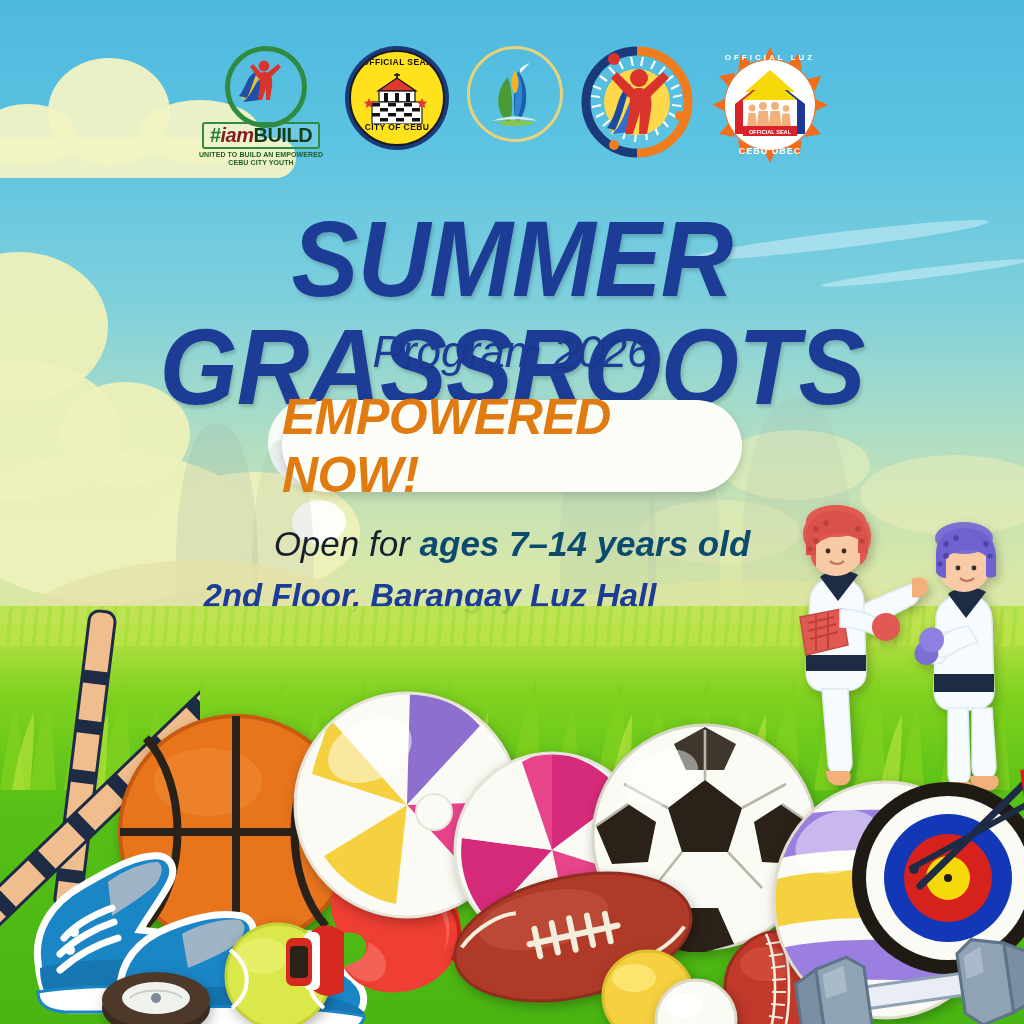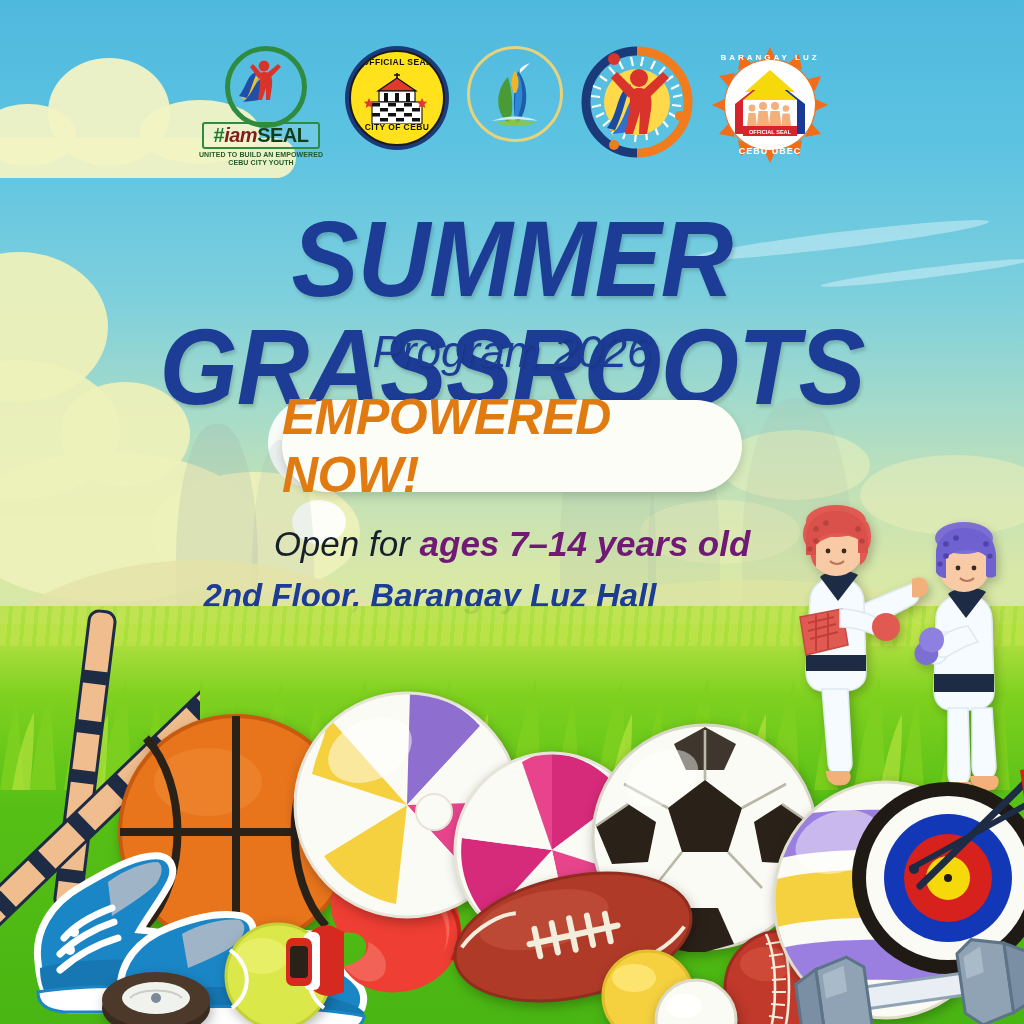--- a/index.html
+++ b/index.html
@@ -170,21 +170,21 @@
   .register-pill span {
     font-weight:bold; font-style:italic; font-size:50px;
     color:#e07b12; letter-spacing:-.5px;
   }
 
   .line-ages {
     position:absolute; left:0; top:524px; width:1024px; text-align:center;
     font-size:35px; font-style:italic;
   }
   .line-ages .plain { color:#16202b; }
-  .line-ages .strong { color:#701a75; font-weight:bold; }
+  .line-ages .strong { color:#0c4a6e; font-weight:bold; }
 
   .line-venue {
     position:absolute; left:0; top:577px; width:860px; text-align:center;
     font-size:33px; font-style:italic; font-weight:bold; color:#1c3c96;
   }
 
   .contact-banner {
     position:absolute; left:98px; top:628px;
     width:828px; height:48px;
     background:#fdfdf8; border-radius:10px;
@@ -249,21 +249,21 @@
           <path d="M8 42 C14 34 16 22 26 20 C22 28 20 36 16 44 Z" fill="#f2c029"></path>
           <path d="M6 40 C14 30 14 18 24 16 C20 26 18 34 14 42 Z" fill="#1f4fa8"></path>
           <path d="M10 46 C20 38 22 24 30 22 L26 44 Z" fill="#1f4fa8"></path>
           <circle cx="31" cy="10" r="5.4" fill="#d9342b"></circle>
           <path d="M31 16 C38 16 40 22 39 30 L37 44 L33 44 L33 32 L29 44 L25 44 L27 28 C27 20 26 16 31 16 Z" fill="#d9342b"></path>
           <path d="M33 18 L45 8 L48 11 L36 23 Z" fill="#d9342b"></path>
           <path d="M29 18 L20 8 L17 11 L26 23 Z" fill="#d9342b"></path>
         </svg>
       </div>
       <div class="ubec-name">
-        <span class="hash">#</span><span class="iam">iam</span><span class="rest">SEAL</span>
+        <span class="hash">#</span><span class="iam">iam</span><span class="rest">BUILD</span>
       </div>
       <div class="ubec-tag">
         <div>UNITED TO BUILD AN EMPOWERED</div>
         <div>CEBU CITY YOUTH</div>
       </div>
     </div>
 
     <div class="logo cebu">
       <div class="cebu-outer">
         <div class="cebu-mid">
@@ -376,21 +376,21 @@
             <polygon points="59,117 52,102 66,102"></polygon>
             <polygon points="30,110 27,94 41,100"></polygon>
             <polygon points="8,88 24,91 18,77"></polygon>
             <polygon points="1,59 16,52 16,66"></polygon>
             <polygon points="8,30 18,41 24,27"></polygon>
             <polygon points="30,8 41,18 27,24"></polygon>
           </g>
         </g>
       </svg>
       <div class="luz-ring-text">
-        <span style="position:absolute;left:0;right:0;top:7px;text-align:center;letter-spacing:3px;">BARANGAY LUZ</span>
+        <span style="position:absolute;left:0;right:0;top:7px;text-align:center;letter-spacing:3px;">OFFICIAL LUZ</span>
       </div>
       <div class="luz-inner">
         <svg viewBox="0 0 90 90" width="90" height="90">
           <path d="M45 10 L70 32 L20 32 Z" fill="#f5d90a"></path>
           <path d="M28 30 L50 30 L50 74 L10 74 L10 44 Z" fill="#d8232a"></path>
           <path d="M28 30 L14 42 L42 42 Z" fill="#d8232a"></path>
           <path d="M62 30 L40 30 L40 74 L80 74 L80 44 Z" fill="#1b3a96"></path>
           <path d="M62 30 L76 42 L48 42 Z" fill="#1b3a96"></path>
           <path d="M45 18 L72 40 L18 40 Z" fill="#f5d90a"></path>
           <rect x="18" y="40" width="54" height="34" fill="#fff"></rect>

